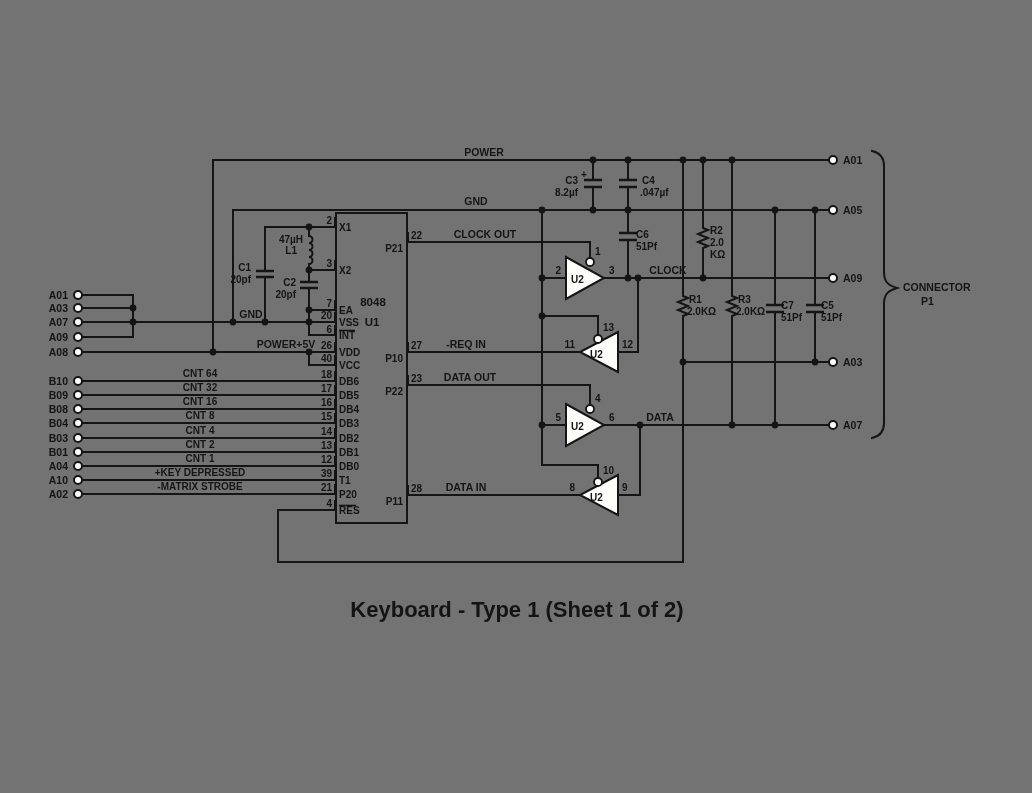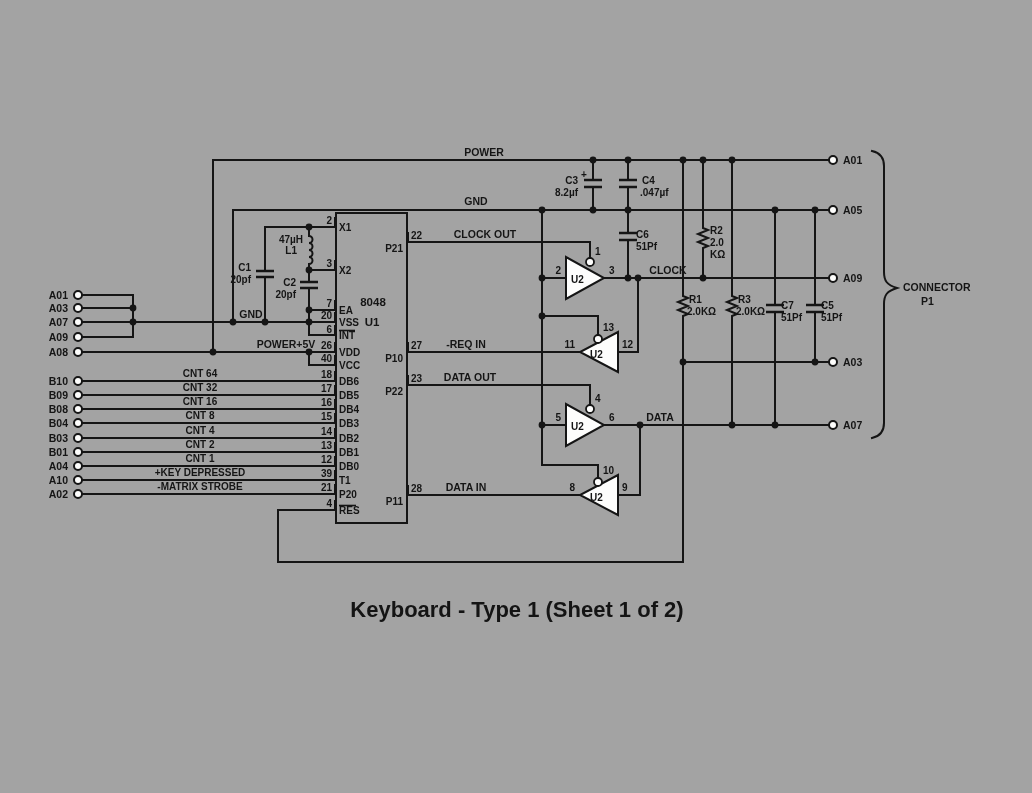--- a/index.html
+++ b/index.html
@@ -1,16 +1,16 @@
 <!DOCTYPE html>
 <html><head>
 <meta charset="utf-8">
 <style>
   html,body{margin:0;padding:0;background:#fff;}
-  #page{position:relative;width:1032px;height:793px;background:#a3a3a3;overflow:hidden;
+  #page{position:relative;width:1032px;height:793px;background:#737373;overflow:hidden;
         font-family:"Liberation Sans",sans-serif;}
   svg{position:absolute;left:0;top:0;}
   .w{stroke:#151515;stroke-width:2;fill:none;stroke-linecap:square;stroke-linejoin:miter;}
   .plate{stroke:#151515;stroke-width:2.6;fill:none;stroke-linecap:butt;}
   .dot{fill:#151515;stroke:none;}
   .term{fill:#fdfdfc;stroke:#151515;stroke-width:2;}
   .buf{fill:#fdfdfc;stroke:#151515;stroke-width:2;stroke-linejoin:miter;}
   .bub{fill:#fdfdfc;stroke:#151515;stroke-width:1.8;}
   .lbl{font:bold 10.5px "Liberation Sans",sans-serif;fill:#151515;}
   .sm{font:bold 10px "Liberation Sans",sans-serif;fill:#151515;}

